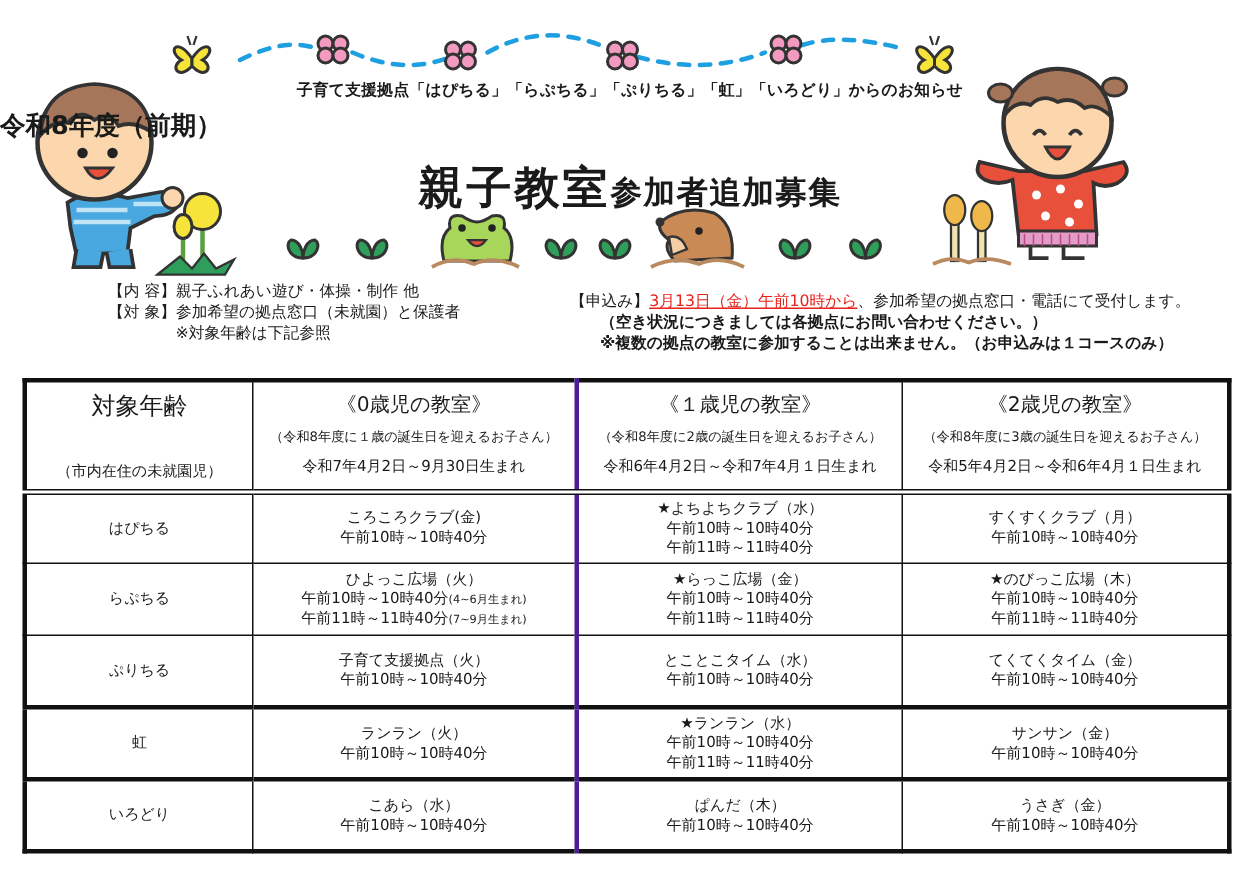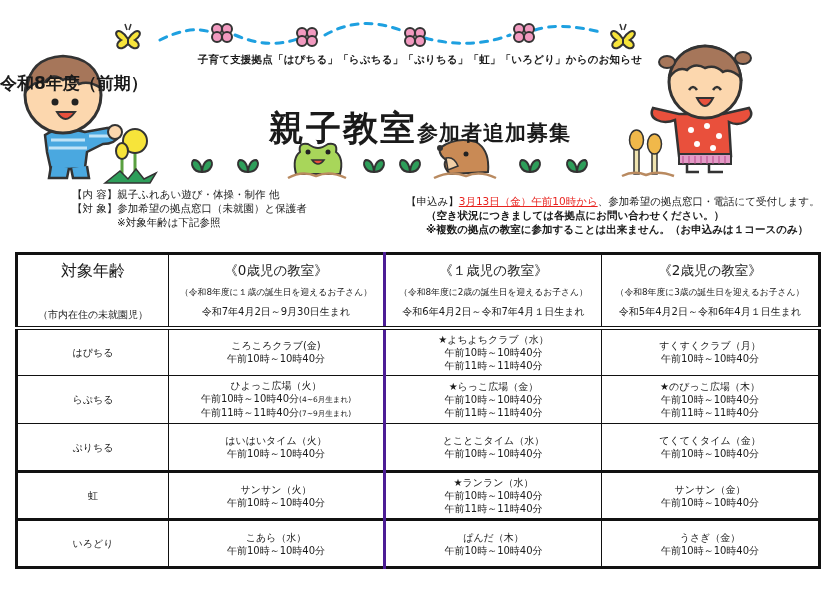--- a/index.html
+++ b/index.html
@@ -5,27 +5,27 @@
   * { box-sizing: border-box; margin: 0; padding: 0; }
   html, body { width: 840px; height: 593px; background: #ffffff; overflow: hidden; }
   body { position: relative; font-family: "DejaVu Sans", "Liberation Sans", sans-serif; color: #1a1a1a; }
 
   .abs { position: absolute; }
 
   
   .subtitle { left: 0; width: 840px; top: 53px; text-align: center; font-size: 10.5px; font-weight: bold; letter-spacing: 0.2px; }
   .year { left: 0; width: 840px; top: 72px; font-size: 17px; font-weight: bold; }
   .title { left: 0; width: 840px; top: 105px; text-align: center; white-space: nowrap; }
-  .title .big { font-size: 35px; font-weight: bold; letter-spacing: 2px; }
+  .title .big { font-size: 30px; font-weight: bold; letter-spacing: 2px; }
   .title .small { font-size: 21px; font-weight: bold; letter-spacing: 1px; }
 
   
   .info-left { left: 72px; top: 187px; font-size: 10.5px; line-height: 14px; }
   .info-left .note { padding-left: 45px; }
-  .info-right { left: 406px; top: 194px; font-size: 10.5px; line-height: 14px; }
+  .info-right { left: 380px; top: 194px; font-size: 10.5px; line-height: 14px; }
   .info-right .hl { color: #e8231f; text-decoration: underline; text-decoration-color: #e8231f; }
   .info-right .indent { padding-left: 20px; font-weight: bold; }
 
   
   table.sched { position: absolute; left: 15px; top: 252px; width: 803px; border-collapse: collapse; border: 3px solid #111; table-layout: fixed; }
   table.sched td { border: 1.5px solid #111; text-align: center; vertical-align: middle; font-size: 10px; line-height: 13px; }
   table.sched tr.head td { height: 74px; border-bottom: 4px double #111; }
   table.sched td.c0 { width: 152px; }
   table.sched td.c1 { width: 216px; }
   table.sched td.c2 { width: 217px; border-left: 3px solid #4c1d95; }
@@ -281,37 +281,37 @@
     <td class="c3">
       <span class="cell-line">★のびっこ広場（木）</span>
       <span class="cell-line">午前10時～10時40分</span>
       <span class="cell-line">午前11時～11時40分</span>
     </td>
   </tr>
 
   <tr class="row">
     <td class="c0 site">ぷりちる</td>
     <td class="c1">
-      <span class="cell-line">はいはいタイム（火）</span>
+      <span class="cell-line">子育て支援拠点（火）</span>
       <span class="cell-line">午前10時～10時40分</span>
     </td>
     <td class="c2">
       <span class="cell-line">とことこタイム（水）</span>
       <span class="cell-line">午前10時～10時40分</span>
     </td>
     <td class="c3">
       <span class="cell-line">てくてくタイム（金）</span>
       <span class="cell-line">午前10時～10時40分</span>
     </td>
   </tr>
 
   <tr class="row thick">
     <td class="c0 site">虹</td>
     <td class="c1">
-      <span class="cell-line">サンサン（火）</span>
+      <span class="cell-line">ランラン（火）</span>
       <span class="cell-line">午前10時～10時40分</span>
     </td>
     <td class="c2">
       <span class="cell-line">★ランラン（水）</span>
       <span class="cell-line">午前10時～10時40分</span>
       <span class="cell-line">午前11時～11時40分</span>
     </td>
     <td class="c3">
       <span class="cell-line">サンサン（金）</span>
       <span class="cell-line">午前10時～10時40分</span>

